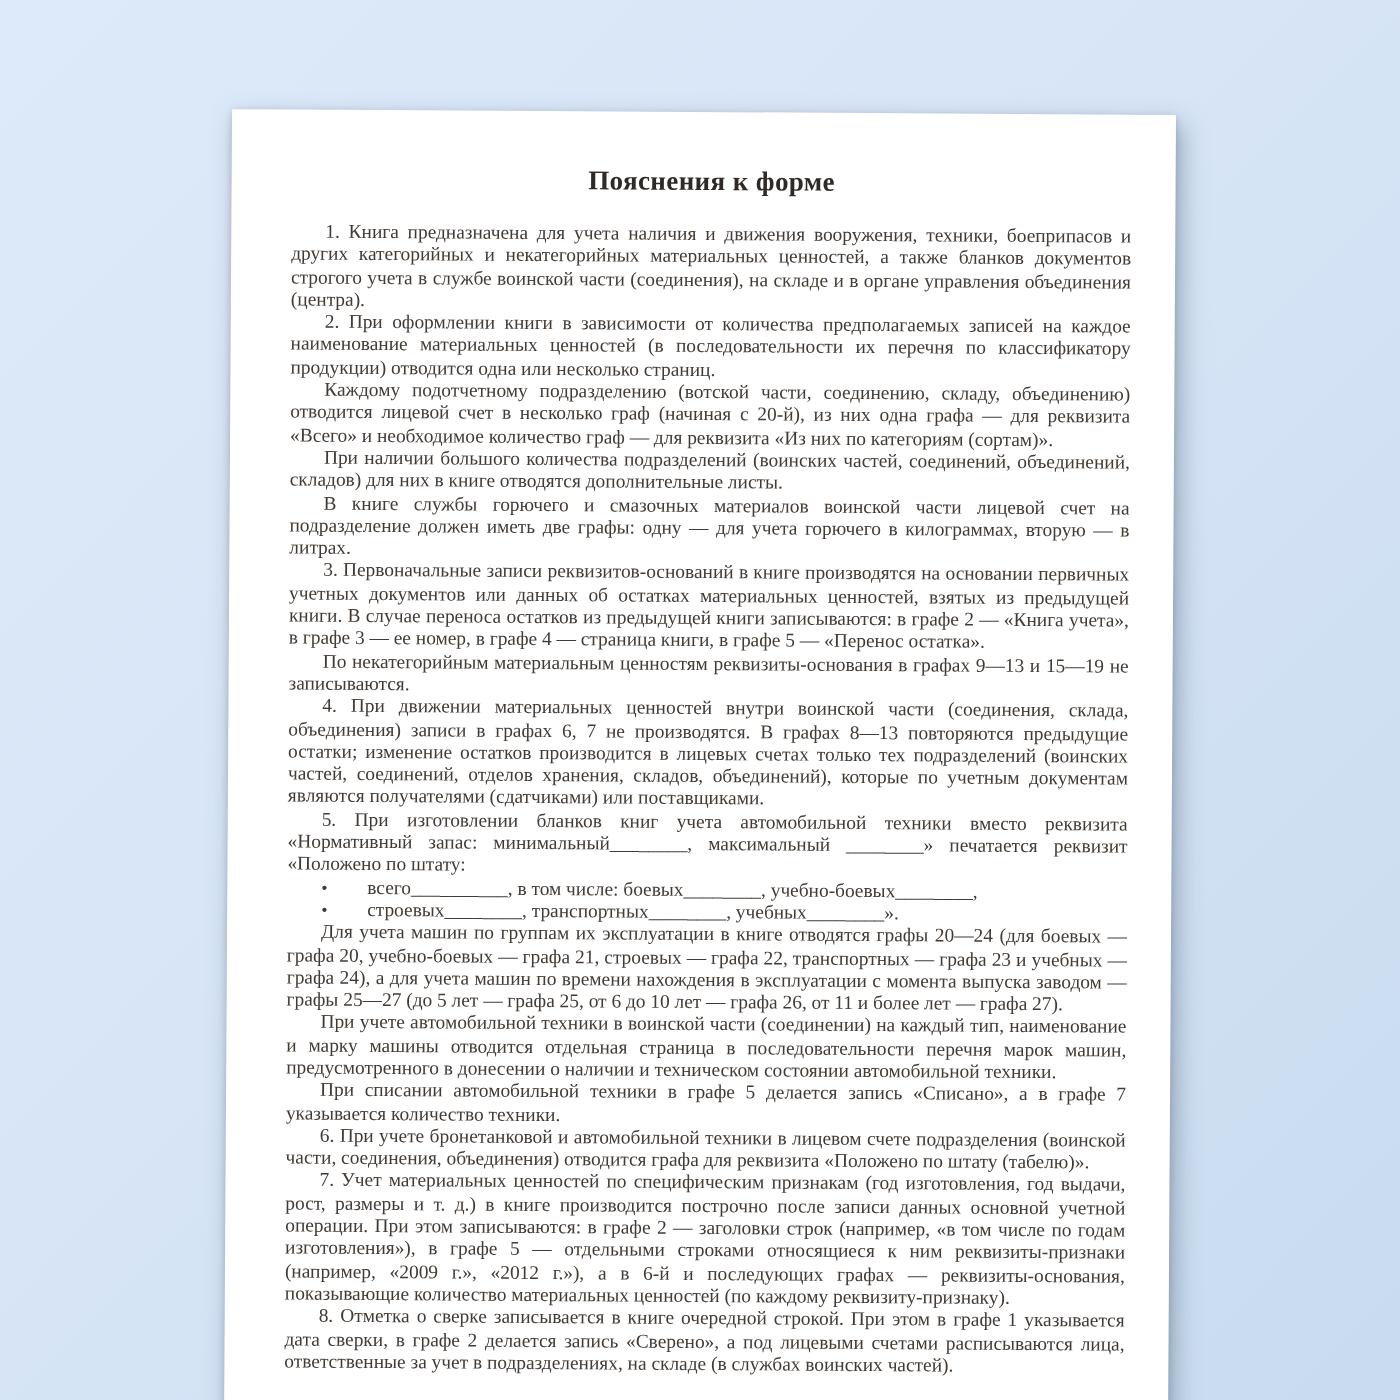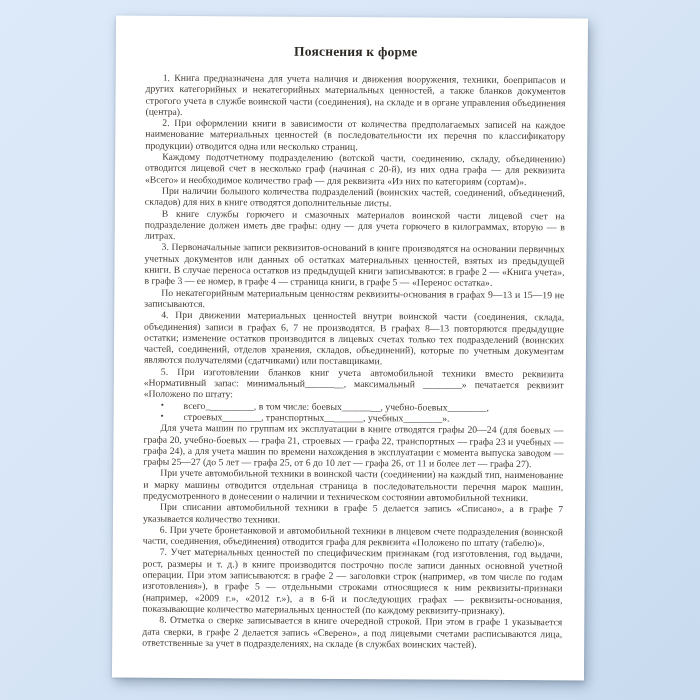--- a/index.html
+++ b/index.html
@@ -5,21 +5,21 @@
   :root{
     --bg:#d7e5f6; --bg-light:#ddeafa; --bg-dark:#c8dbef;
     --paper:#ffffff; --ink:#423a33; --title-ink:#2f2a25;
   }
   *{margin:0;padding:0;box-sizing:border-box;}
   html,body{width:700px;height:700px;overflow:hidden;}
   body{
     font-family:"Liberation Serif","DejaVu Serif",serif;
     background:linear-gradient(135deg,var(--bg-light) 0%,var(--bg) 45%,var(--bg-dark) 100%);
   }
-  .canvas{position:relative;width:700px;height:657px;}
+  .canvas{position:relative;width:700px;height:657px;margin-top:39px;}
   .paper{
     position:absolute;left:114px;top:17px;width:472px;height:662px;
     background:var(--paper);
     transform:rotate(0.35deg);
     box-shadow:3px 5px 12px rgba(90,110,132,0.50), 0 1px 3px rgba(60,80,100,0.25);
     padding:27px 22px 0 30px;
     color:var(--ink);
   }
   .doc-title{
     font-size:13.5px;line-height:16px;font-weight:bold;text-align:center;

